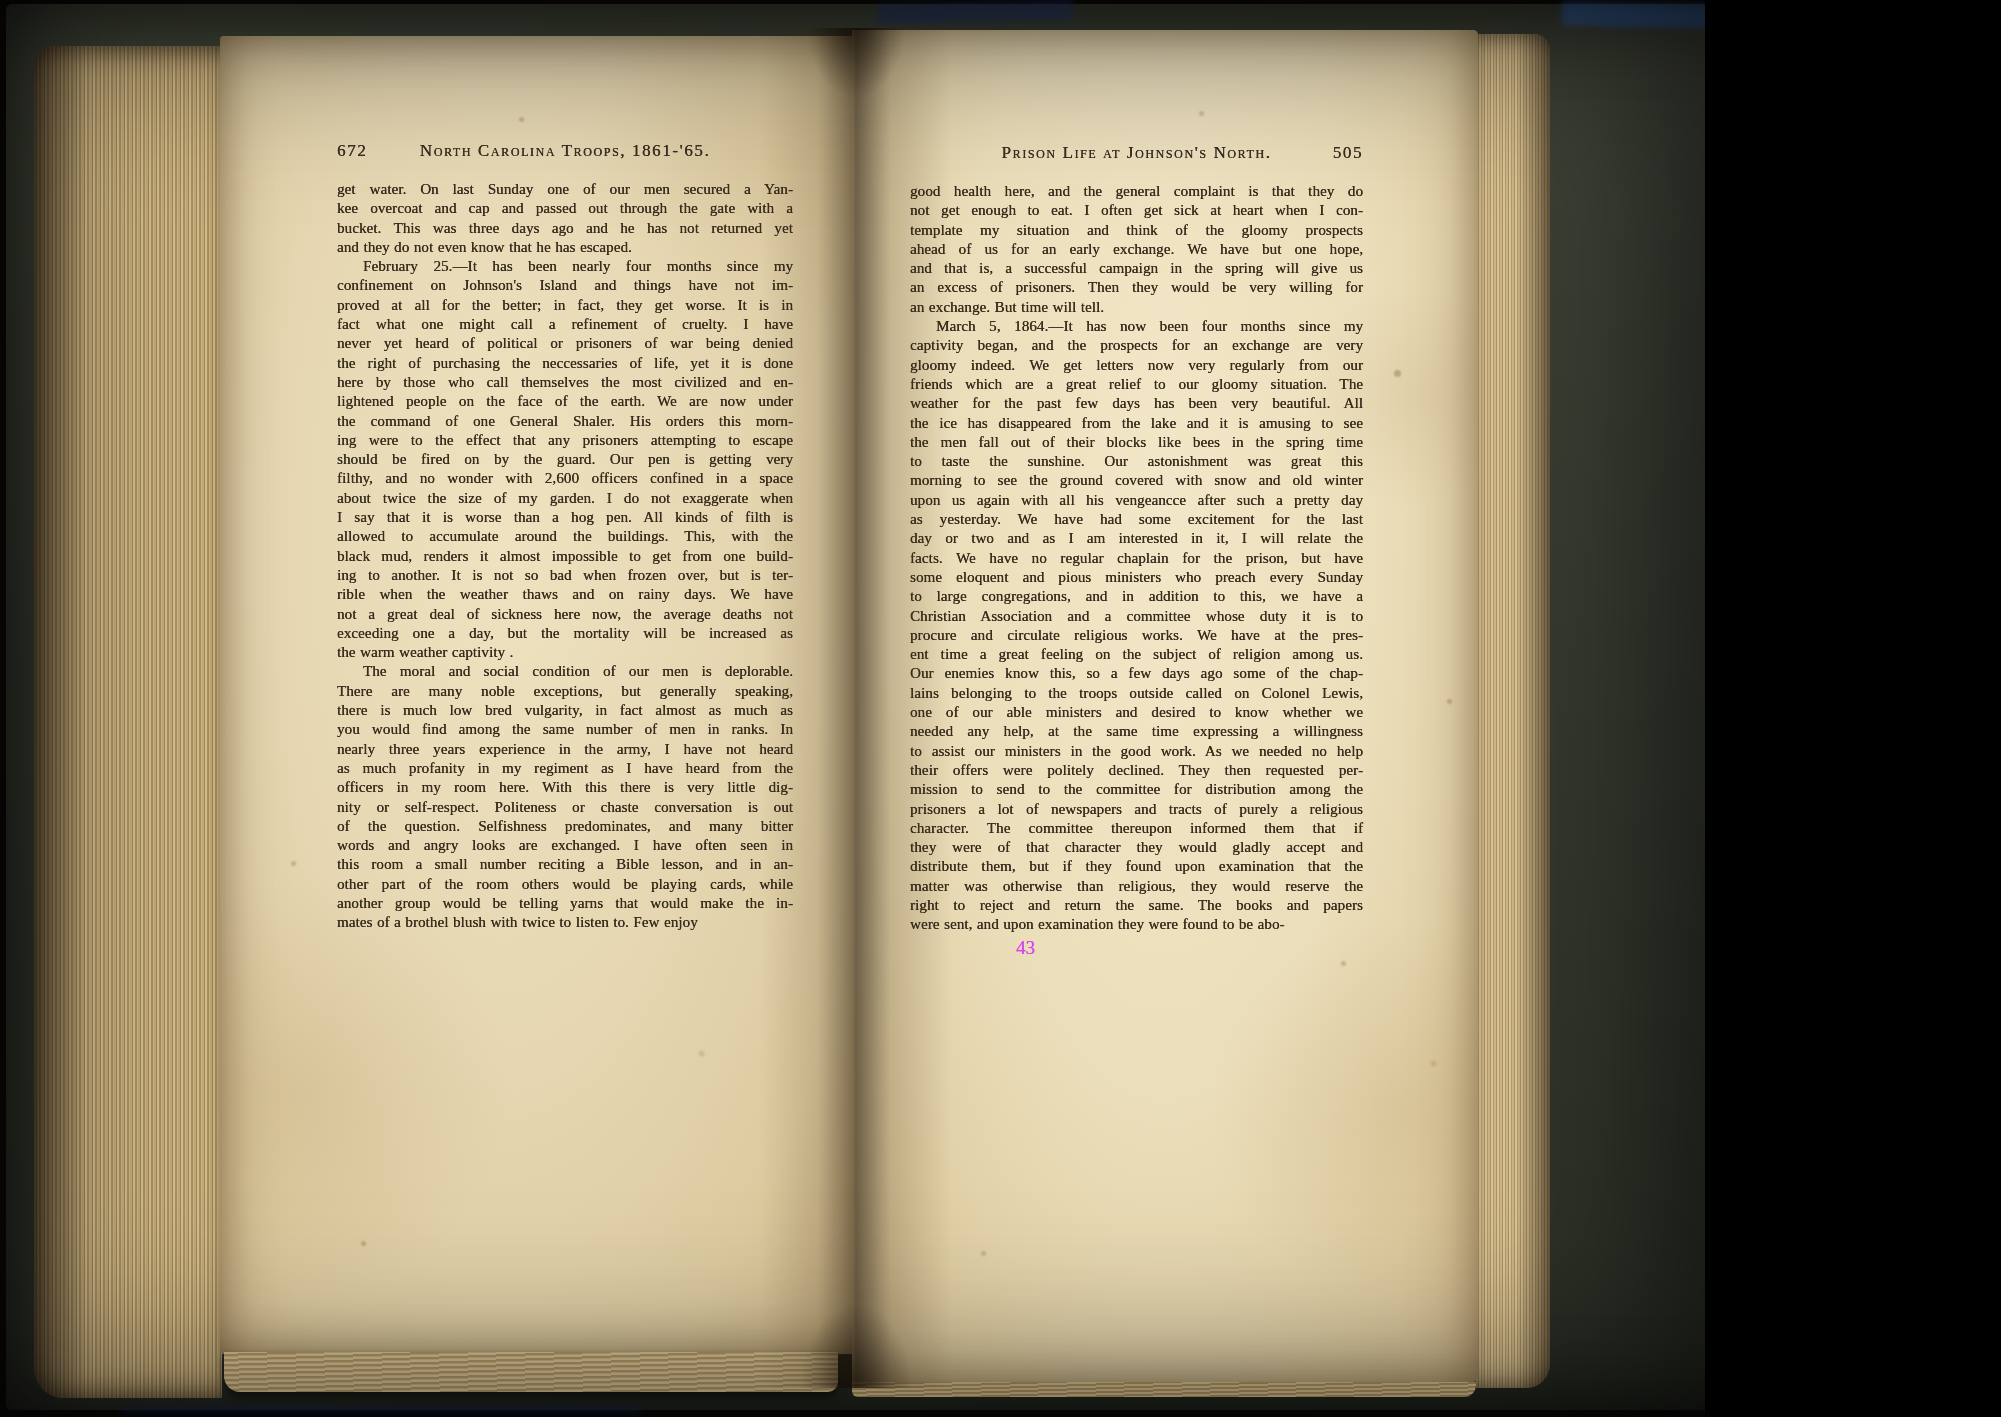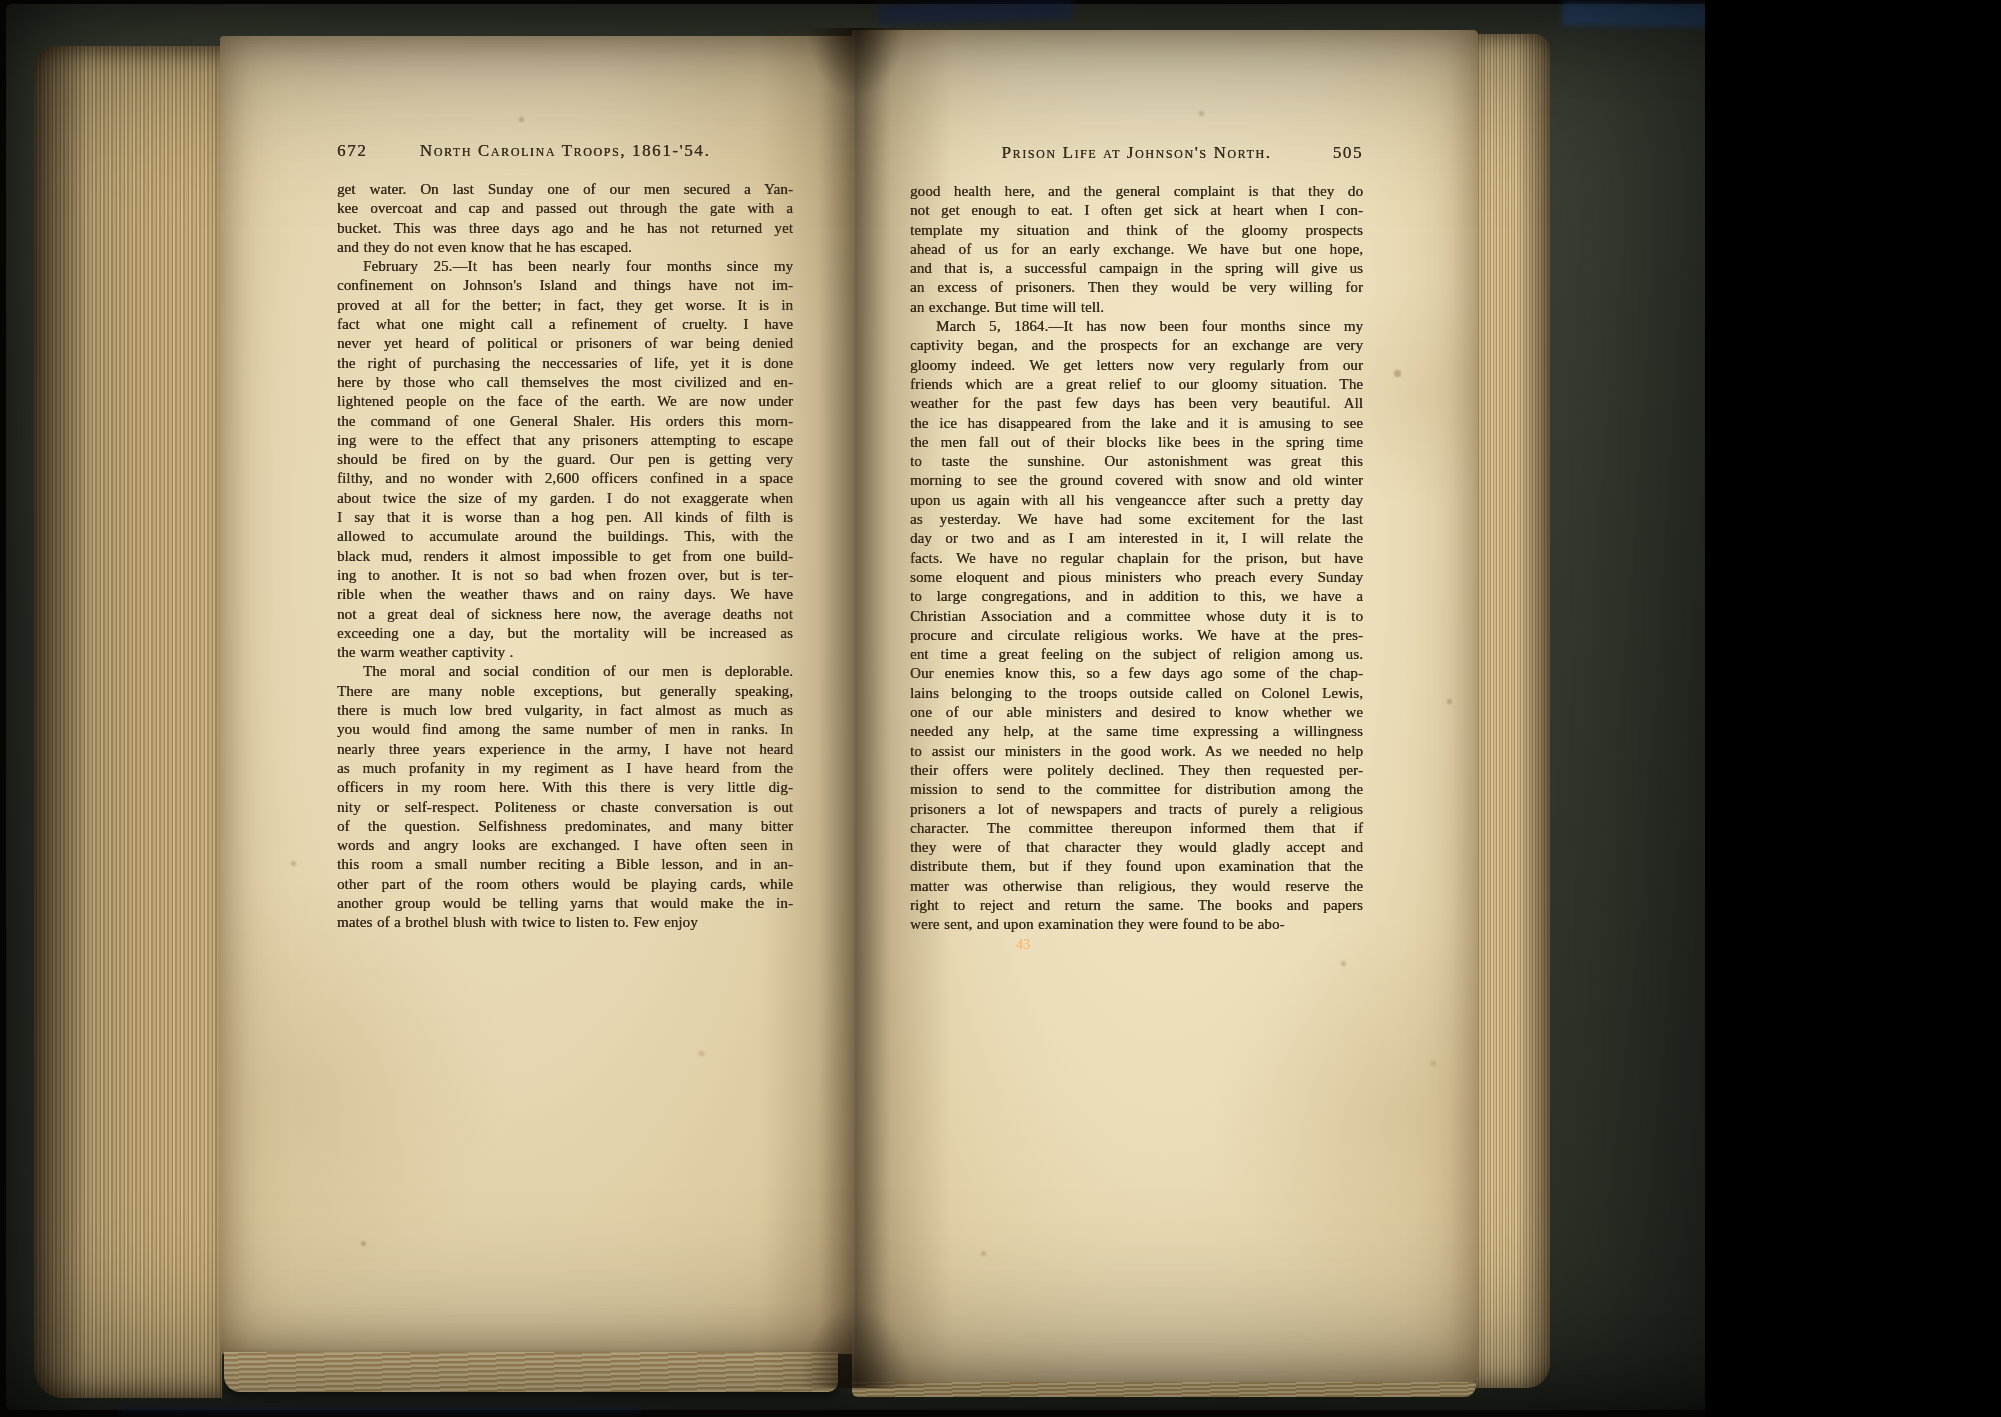--- a/index.html
+++ b/index.html
@@ -102,21 +102,21 @@
   }
   .text-left  { left:337px; top:180px; width:456px; }
   .text-right { left:910px; top:182px; width:453px; }
   .para { margin:0; }
   .tline { text-align:justify; text-align-last:justify; }
   .tline.lastline { text-align-last:left; }
   .para.indent .tline:first-child { text-indent:26px; }
 
   .signature {
     position:absolute; left:910px; top:937px; width:453px; z-index:5;
-    font-size:14px; color:#fdba74; text-indent:106px;
+    font-size:19px; color:#d946ef; text-indent:106px;
     text-shadow:0.25px 0 0 currentColor;
   }
 
   .specks {
     position:absolute; left:0; top:0; width:3px; height:3px; z-index:7; border-radius:50%;
     background:transparent; pointer-events:none;
     box-shadow:
       520px 118px 2px 1px rgba(125,85,45,0.30),
       700px 1052px 3px 1px rgba(125,85,45,0.28),
       292px 862px 2px 1px rgba(125,85,45,0.30),
@@ -146,21 +146,21 @@
   <div class="fore-edge-right"></div>
 
   <div class="page page-left"></div>
   <div class="page page-right"></div>
 
   <div class="bottom-edge left"></div>
   <div class="bottom-edge right"></div>
 
   <div class="header header-left">
     <span class="pageno">672</span>
-    <span class="title">North Carolina Troops, 1861-'54.</span>
+    <span class="title">North Carolina Troops, 1861-'65.</span>
   </div>
   <div class="textblock text-left">
       <div class="para">
         <div class="tline">get water. On last Sunday one of our men secured a Yan-</div>
         <div class="tline">kee overcoat and cap and passed out through the gate with a</div>
         <div class="tline">bucket. This was three days ago and he has not returned yet</div>
         <div class="tline lastline">and they do not even know that he has escaped.</div>
       </div>
       <div class="para indent">
         <div class="tline">February 25.—It has been nearly four months since my</div>

